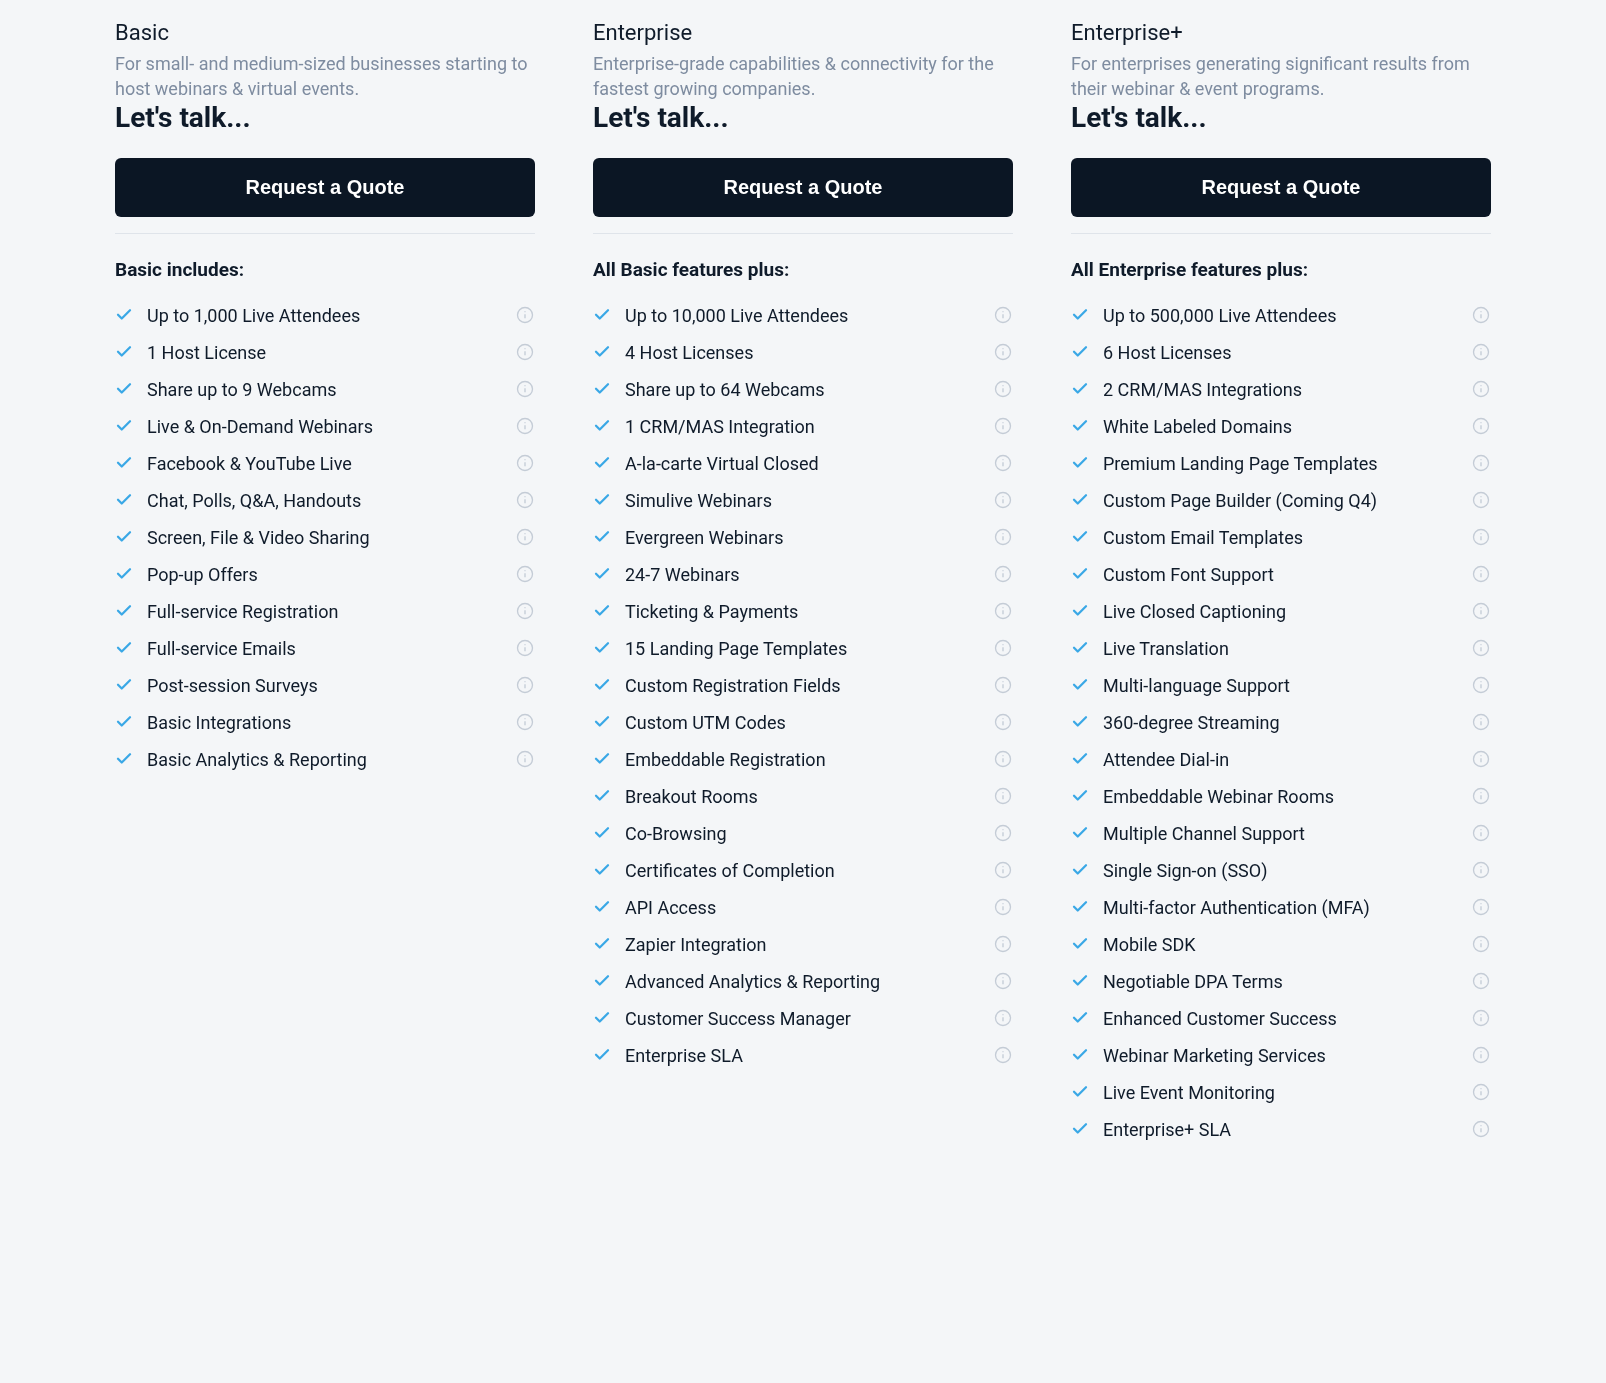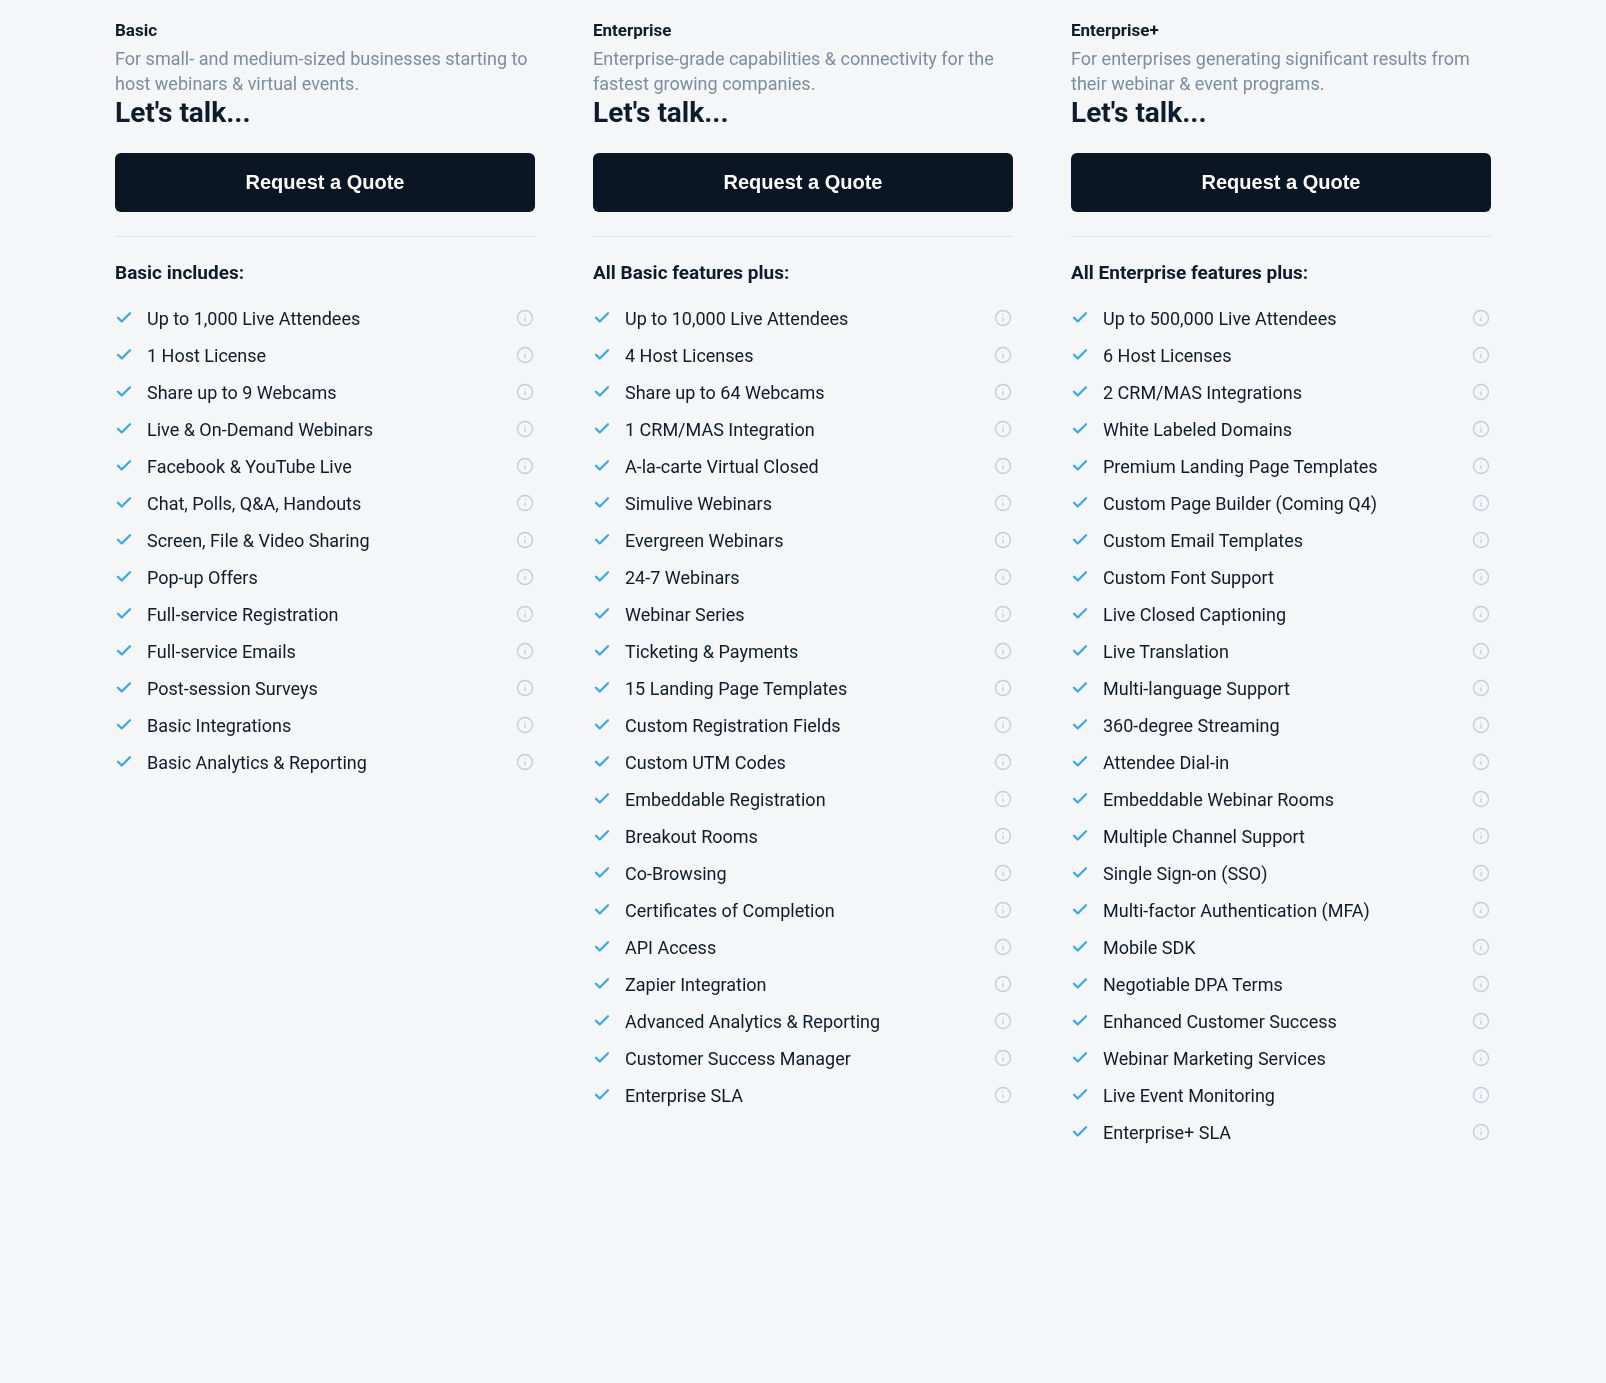--- a/index.html
+++ b/index.html
@@ -16,22 +16,22 @@
     justify-content: center;
     align-items: flex-start;
     padding: 0 20px;
   }
   .plan {
     background: #f4f6f8;
     width: 460px;
     padding: 0 20px 20px 20px;
   }
   .plan-title {
-    font-size: 17px;
-    font-weight: 700;
+    font-size: 22px;
+    font-weight: 400;
     color: #0f1b2a;
     margin-bottom: 6px;
   }
   .plan-desc {
     font-size: 18px;
     color: #7e8ca0;
     line-height: 1.4;
   }
   .plan-talk {
     font-size: 28px;
@@ -43,21 +43,21 @@
     display: block;
     width: 100%;
     background: #0b1624;
     color: #ffffff;
     border: none;
     border-radius: 6px;
     padding: 18px 0;
     font-size: 20px;
     font-weight: 700;
     cursor: pointer;
-    margin-bottom: 24px;
+    margin-bottom: 16px;
   }
   .divider {
     border: none;
     border-top: 1px solid #dfe4ea;
     margin-bottom: 24px;
   }
   .features-heading {
     font-size: 19px;
     font-weight: 700;
     color: #0f1b2a;
@@ -429,35 +429,20 @@
               <circle cx="12" cy="8" r="0.8" fill="currentColor" stroke="none"></circle>
             </svg>
           </span>
         </li>
         <li class="feature-item">
           <span class="check">
             <svg viewBox="0 0 24 24" fill="none" stroke="currentColor" stroke-width="3" stroke-linecap="round" stroke-linejoin="round">
               <polyline points="4 13 9 18 20 7"></polyline>
             </svg>
           </span>
-          <span class="feat-label">Webinar Series</span>
-          <span class="info">
-            <svg viewBox="0 0 24 24" fill="none" stroke="currentColor" stroke-width="1.6">
-              <circle cx="12" cy="12" r="9"></circle>
-              <line x1="12" y1="11" x2="12" y2="16"></line>
-              <circle cx="12" cy="8" r="0.8" fill="currentColor" stroke="none"></circle>
-            </svg>
-          </span>
-        </li>
-        <li class="feature-item">
-          <span class="check">
-            <svg viewBox="0 0 24 24" fill="none" stroke="currentColor" stroke-width="3" stroke-linecap="round" stroke-linejoin="round">
-              <polyline points="4 13 9 18 20 7"></polyline>
-            </svg>
-          </span>
           <span class="feat-label">Ticketing &amp; Payments</span>
           <span class="info">
             <svg viewBox="0 0 24 24" fill="none" stroke="currentColor" stroke-width="1.6">
               <circle cx="12" cy="12" r="9"></circle>
               <line x1="12" y1="11" x2="12" y2="16"></line>
               <circle cx="12" cy="8" r="0.8" fill="currentColor" stroke="none"></circle>
             </svg>
           </span>
         </li>
         <li class="feature-item">

